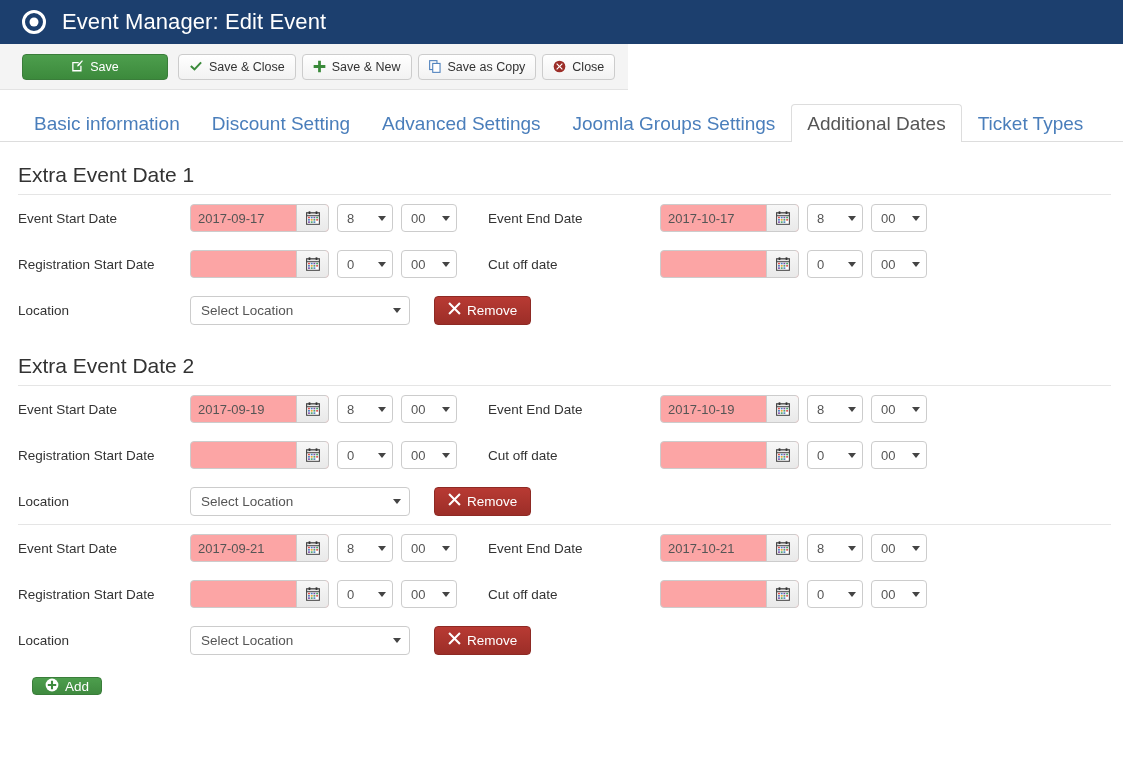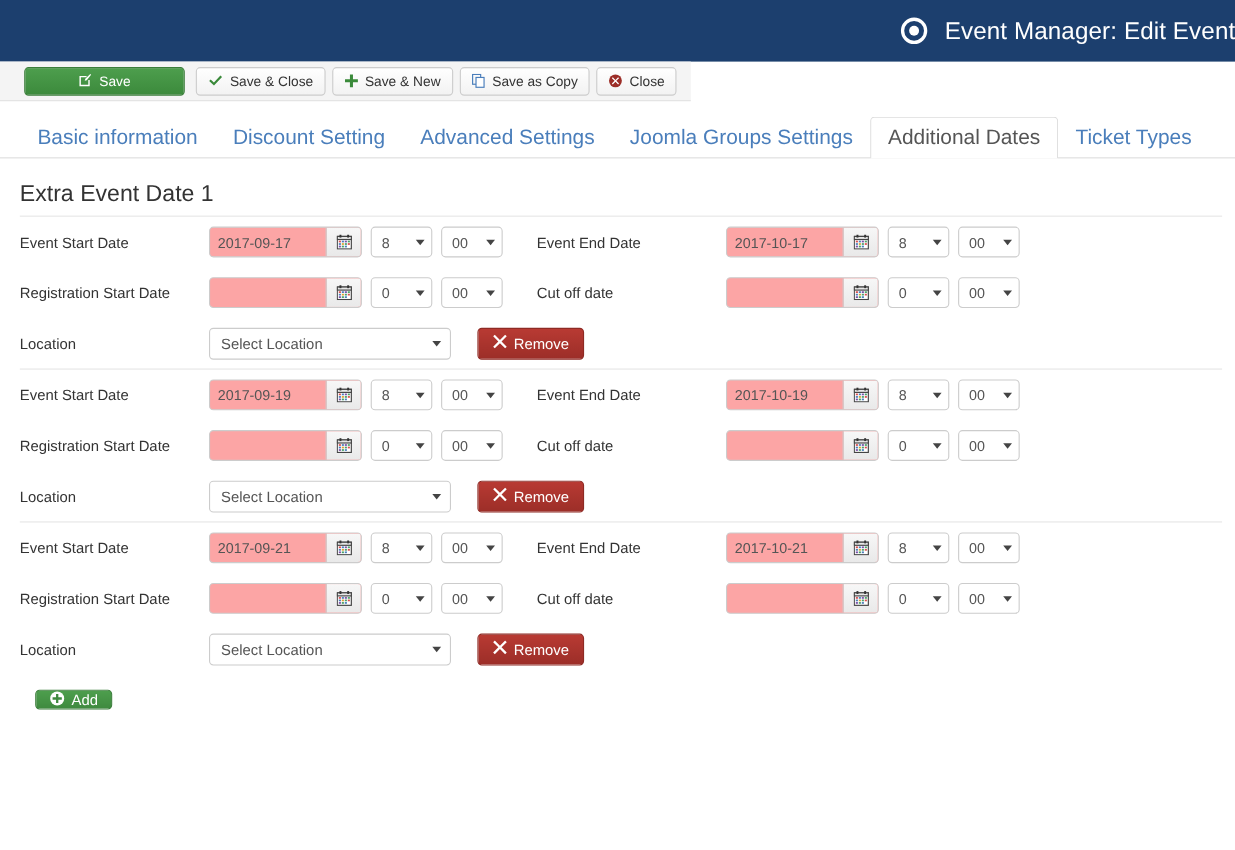--- a/index.html
+++ b/index.html
@@ -6,26 +6,25 @@
   html, body {
     margin: 0; padding: 0;
     width: 1123px; height: 773px;
     background: #ffffff;
     font-family: "Liberation Sans", sans-serif;
     overflow: hidden;
   }
 
   
   .header-bar {
-    height: 56px;
+    height: 44px;
     background: #1c3f6e;
     display: flex;
     align-items: center;
     padding-left: 22px;
-    justify-content: flex-end;
   }
   .header-icon {
     width: 24px; height: 24px;
     border: 3px solid #ffffff;
     border-radius: 50%;
     position: relative;
     flex: none;
   }
   .header-icon::after {
     content: "";
@@ -41,21 +40,21 @@
     font-size: 22px;
     margin-left: 16px;
     letter-spacing: 0.1px;
   }
 
   
   .toolbar-wrap {
     background: #f4f4f4;
     border-bottom: 1px solid #e3e3e3;
     width: 628px;
-    height: 36px;
+    height: 46px;
     display: flex;
     align-items: center;
     padding-left: 22px;
   }
   .btn {
     height: 26px;
     display: inline-flex;
     align-items: center;
     justify-content: center;
     gap: 6px;
@@ -474,20 +473,21 @@
             <path d="M2.2 0.4L8 6.2 13.8 0.4 15.6 2.2 9.8 8l5.8 5.8-1.8 1.8L8 9.8l-5.8 5.8L0.4 13.8 6.2 8 0.4 2.2z" fill="#ffffff"></path>
           </svg>
         </span>
         <span>Remove</span>
       </button>
     </div>
   </div>
 
   
   <div>
+    <h2 class="section-title">Extra Event Date 2</h2>
     <hr class="section-rule">
 
     <div class="form-row">
       <div class="field-group">
         <span class="field-label">Event Start Date</span>
         <div class="input-row">
           <div class="date-wrap">
             <input class="date-input" type="text" value="2017-09-19" style="">
             <button class="cal-btn">
               <svg width="14" height="14" viewBox="0 0 16 16">

